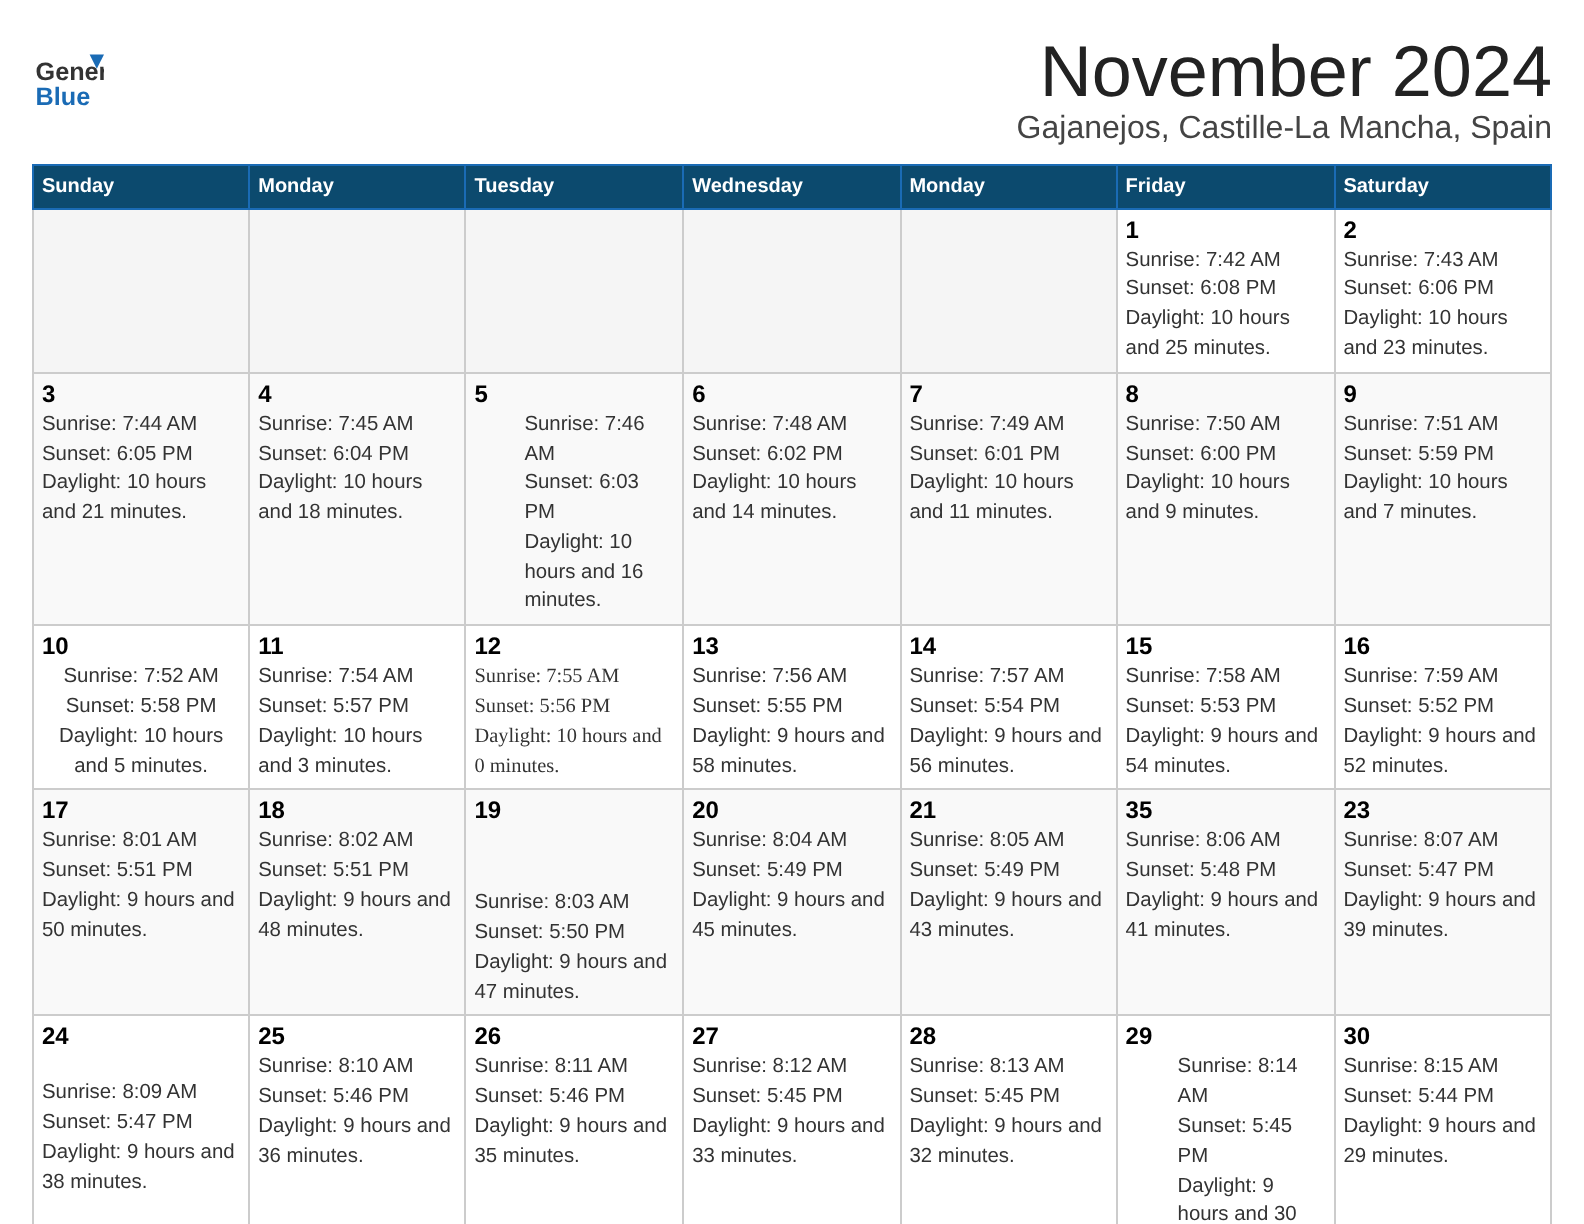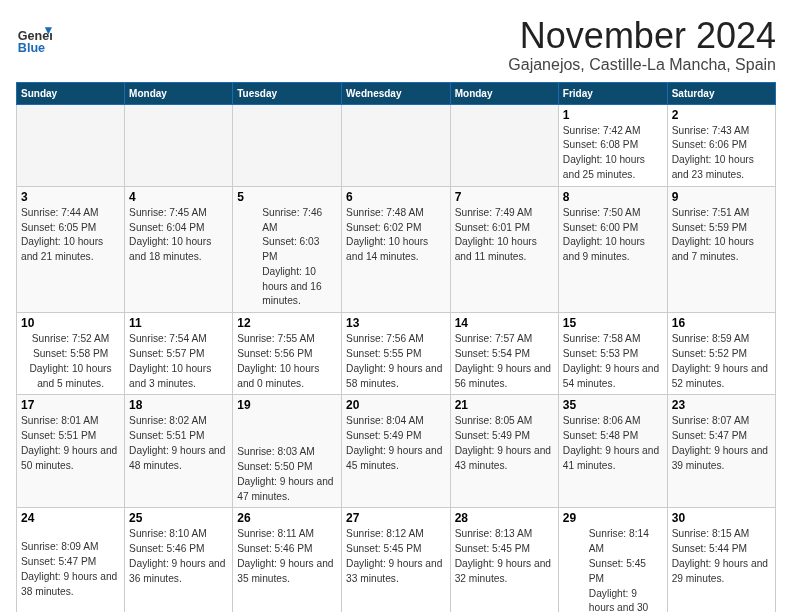--- a/index.html
+++ b/index.html
@@ -182,21 +182,21 @@
 Daylight: 10 hours and 5 minutes.</div>
         </td>
         <td>
           <span class="day-num">11</span>
           <div class="day-info" style="white-space: pre-line;">Sunrise: 7:54 AM
 Sunset: 5:57 PM
 Daylight: 10 hours and 3 minutes.</div>
         </td>
         <td>
           <span class="day-num">12</span>
-          <div class="day-info" style="white-space: pre-line;">Sunrise: 7:55 AM
+          <div class="day-info" style="white-space: pre-line; font-family: Liberation Serif, serif;">Sunrise: 7:55 AM
 Sunset: 5:56 PM
 Daylight: 10 hours and 0 minutes.</div>
         </td>
         <td>
           <span class="day-num">13</span>
           <div class="day-info" style="white-space: pre-line;">Sunrise: 7:56 AM
 Sunset: 5:55 PM
 Daylight: 9 hours and 58 minutes.</div>
         </td>
         <td>
@@ -206,21 +206,21 @@
 Daylight: 9 hours and 56 minutes.</div>
         </td>
         <td>
           <span class="day-num">15</span>
           <div class="day-info" style="white-space: pre-line;">Sunrise: 7:58 AM
 Sunset: 5:53 PM
 Daylight: 9 hours and 54 minutes.</div>
         </td>
         <td>
           <span class="day-num">16</span>
-          <div class="day-info" style="white-space: pre-line;">Sunrise: 8:59 AM
+          <div class="day-info" style="white-space: pre-line;">Sunrise: 7:59 AM
 Sunset: 5:52 PM
 Daylight: 9 hours and 52 minutes.</div>
         </td>
       </tr>
       <tr>
         <td>
           <span class="day-num">17</span>
           <div class="day-info" style="white-space: pre-line;">Sunrise: 8:01 AM
 Sunset: 5:51 PM
 Daylight: 9 hours and 50 minutes.</div>

